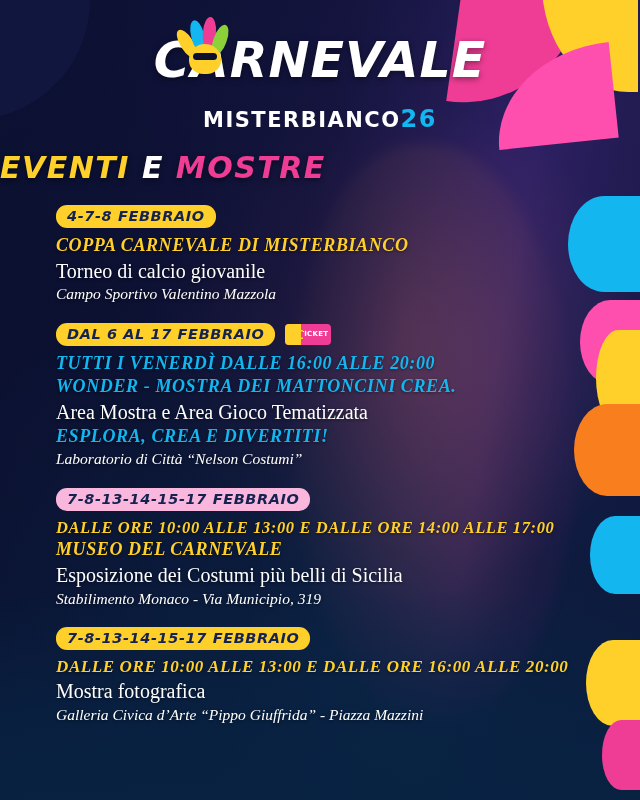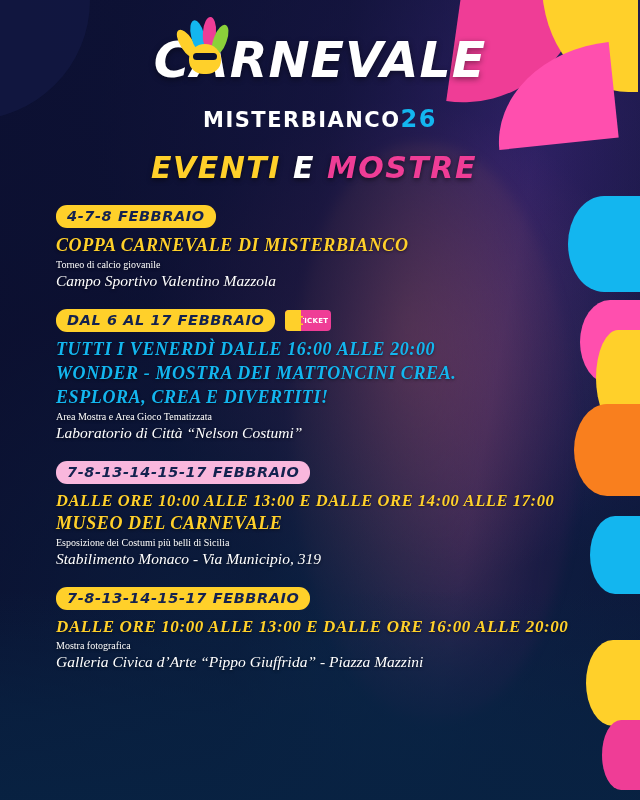--- a/index.html
+++ b/index.html
@@ -181,21 +181,21 @@
   .logo-sub .num {
     color: #13b6ef;
     font-size: 24px;
   }
 
   
   .main-heading {
     position: absolute;
     left: 0; right: 12px;
     top: 150px;
-    text-align: center;
+    text-align: left;
     font-family: "DejaVu Sans", sans-serif;
     font-weight: bold;
     font-style: italic;
     font-size: 30px;
     letter-spacing: 1.5px;
     text-shadow: 0 2px 5px rgba(0,0,0,0.5);
   }
   .main-heading .a { color: #ffd02a; }
   .main-heading .b { color: #ffffff; }
   .main-heading .c { color: #ef3d96; }
@@ -267,21 +267,21 @@
     color: #ffd02a;
   }
   .l-title-cyan {
     font-weight: bold;
     font-style: italic;
     font-size: 18px;
     letter-spacing: 0.6px;
     color: #13b6ef;
   }
   .l-plain {
-    font-size: 10px;
+    font-size: 20px;
     color: #ffffff;
     font-weight: normal;
   }
   .l-italic {
     font-size: 15.5px;
     color: #ffffff;
     font-style: italic;
   }
 </style>
 </head>
@@ -340,22 +340,22 @@
     <div class="block">
       <div class="date-row">
         <span class="date-pill pill-yellow">DAL 6 AL 17 FEBBRAIO</span>
         <span class="ticket">
           <span class="stub"></span>
           <span class="tlabel">TICKET</span>
         </span>
       </div>
       <div class="line l-title-cyan">TUTTI I VENERDÌ DALLE 16:00 ALLE 20:00</div>
       <div class="line l-title-cyan">WONDER - MOSTRA DEI MATTONCINI CREA.</div>
+      <div class="line l-plain">Area Mostra e  Area Gioco Tematizzata</div>
       <div class="line l-title-cyan">ESPLORA, CREA E DIVERTITI!</div>
-      <div class="line l-plain">Area Mostra e  Area Gioco Tematizzata</div>
       <div class="line l-italic">Laboratorio di Città “Nelson Costumi”</div>
     </div>
 
     <div class="block">
       <div class="date-row">
         <span class="date-pill pill-pink">7-8-13-14-15-17 FEBBRAIO</span>
       </div>
       <div class="line l-title" style="font-size:16.5px">DALLE ORE 10:00 ALLE 13:00 E DALLE ORE 14:00 ALLE 17:00</div>
       <div class="line l-title">MUSEO DEL CARNEVALE</div>
       <div class="line l-plain">Esposizione dei Costumi più belli di Sicilia</div>

